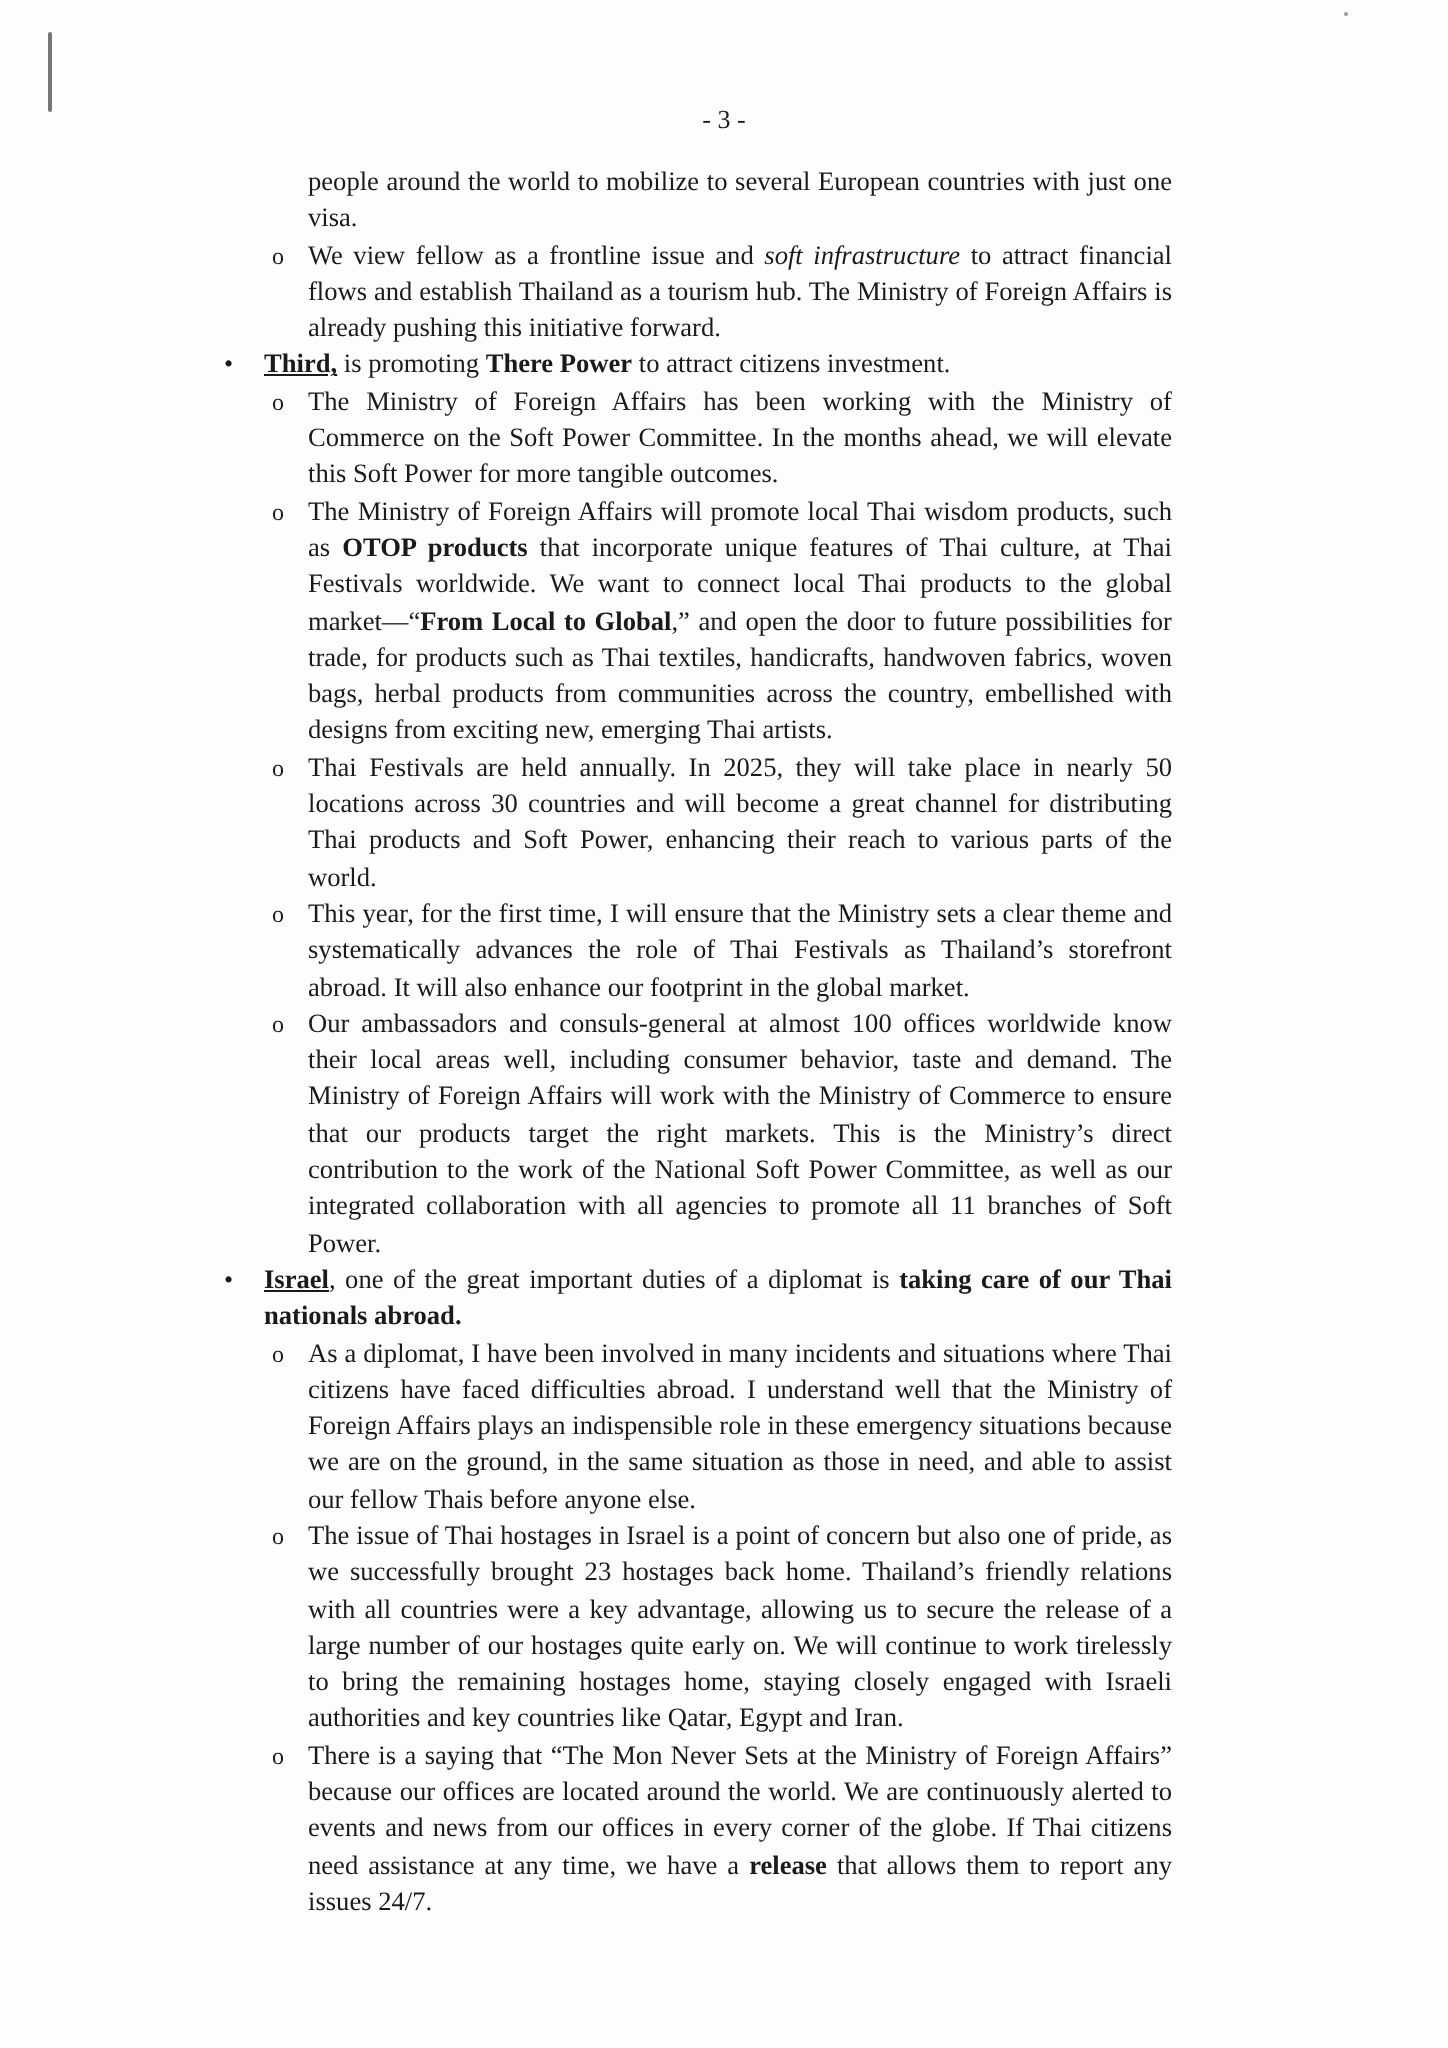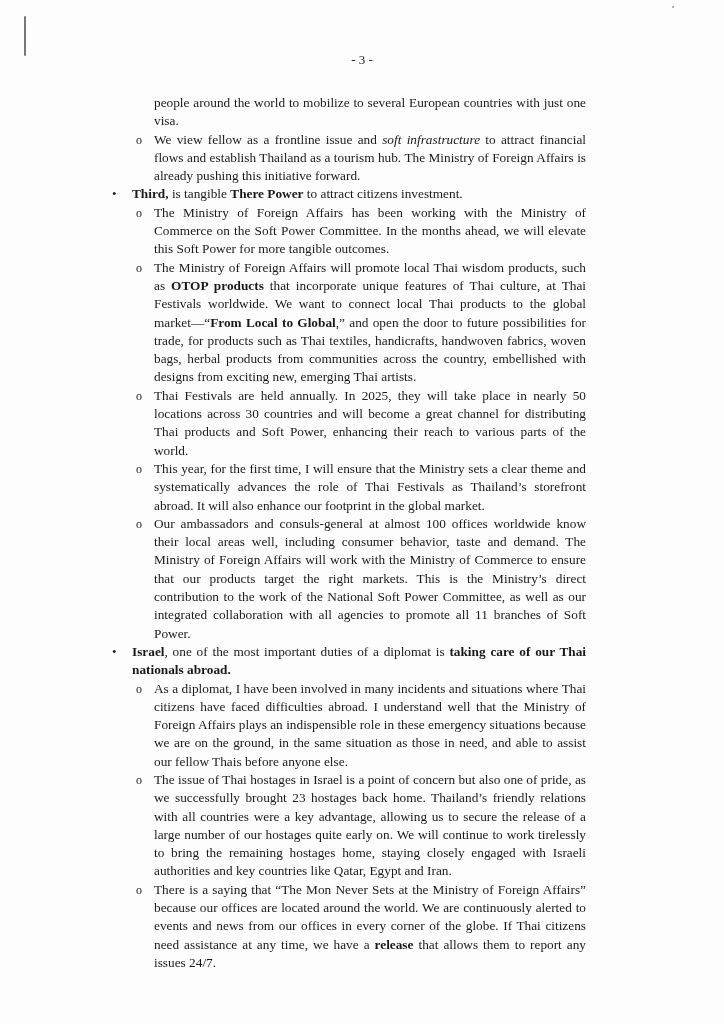--- a/index.html
+++ b/index.html
@@ -17,63 +17,63 @@
     }
     .scan-dot {
       position: absolute; left: 672px; top: 6px;
       width: 2px; height: 2px; background: #999; border-radius: 50%;
     }
     .page-number {
       position: absolute; top: 52px; left: 0; width: 724px;
       text-align: center; font-size: 13px;
     }
     .content {
-      position: absolute; top: 94px; left: 0; width: 642px;
+      position: absolute; top: 82px; left: 0; width: 642px;
       font-size: 13.3px; line-height: 18.3px;
     }
     .para {
       margin: 0 56px 0 154px;
       text-align: justify;
     }
     .bullet, .sub {
       position: relative;
       text-align: justify;
     }
     .bullet { margin: 0 56px 0 132px; }
     .sub { margin: 0 56px 0 154px; }
     .bullet-mark {
       position: absolute; left: -20px; top: 0;
       font-size: 13px;
     }
     .sub-mark {
       position: absolute; left: -18px; top: 0;
       font-size: 12px;
     }
-    .u { font-weight: bold; }
+    .u { text-decoration: underline; font-weight: bold; }
     b { font-weight: bold; }
     i { font-style: italic; }
   </style>
 </head>
 <body>
 
 <div class="scan-mark"></div>
 <div class="scan-dot"></div>
 
 <div class="page-number">- 3 -</div>
 
 <div class="content">
 
   <p class="para">people around the world to mobilize to several European countries with just one visa.</p>
 
   <div class="sub">
     <span class="sub-mark">o</span><span>We view fellow as a frontline issue and </span><i>soft infrastructure</i><span> to attract financial flows and establish Thailand as a tourism hub. The Ministry of Foreign Affairs is already pushing this initiative forward.</span>
   </div>
 
   <div class="bullet">
-    <span class="bullet-mark">•</span><span class="u">Third,</span><span> is tangible </span><b>There Power</b><span> to attract citizens investment.</span>
+    <span class="bullet-mark">•</span><span class="u">Third,</span><span> is promoting </span><b>There Power</b><span> to attract citizens investment.</span>
   </div>
 
   <div class="sub">
     <span class="sub-mark">o</span><span>The Ministry of Foreign Affairs has been working with the Ministry of Commerce on the Soft Power Committee. In the months ahead, we will elevate this Soft Power for more tangible outcomes.</span>
   </div>
 
   <div class="sub">
     <span class="sub-mark">o</span><span>The Ministry of Foreign Affairs will promote local Thai wisdom products, such as </span><b>OTOP products</b><span> that incorporate unique features of Thai culture, at Thai Festivals worldwide. We want to connect local Thai products to the global market—“</span><b>From Local to Global</b><span>,” and open the door to future possibilities for trade, for products such as Thai textiles, handicrafts, handwoven fabrics, woven bags, herbal products from communities across the country, embellished with designs from exciting new, emerging Thai artists.</span>
   </div>
 
@@ -83,21 +83,21 @@
 
   <div class="sub">
     <span class="sub-mark">o</span><span>This year, for the first time, I will ensure that the Ministry sets a clear theme and systematically advances the role of Thai Festivals as Thailand’s storefront abroad. It will also enhance our footprint in the global market.</span>
   </div>
 
   <div class="sub">
     <span class="sub-mark">o</span><span>Our ambassadors and consuls-general at almost 100 offices worldwide know their local areas well, including consumer behavior, taste and demand. The Ministry of Foreign Affairs will work with the Ministry of Commerce to ensure that our products target the right markets. This is the Ministry’s direct contribution to the work of the National Soft Power Committee, as well as our integrated collaboration with all agencies to promote all 11 branches of Soft Power.</span>
   </div>
 
   <div class="bullet">
-    <span class="bullet-mark">•</span><span class="u">Israel</span><span>, one of the most important duties of a diplomat is </span><b>taking care of our Thai nationals abroad.</b>
+    <span class="bullet-mark">•</span><span class="u">Israel</span><span>, one of the great important duties of a diplomat is </span><b>taking care of our Thai nationals abroad.</b>
   </div>
 
   <div class="sub">
     <span class="sub-mark">o</span><span>As a diplomat, I have been involved in many incidents and situations where Thai citizens have faced difficulties abroad. I understand well that the Ministry of Foreign Affairs plays an indispensible role in these emergency situations because we are on the ground, in the same situation as those in need, and able to assist our fellow Thais before anyone else.</span>
   </div>
 
   <div class="sub">
     <span class="sub-mark">o</span><span>The issue of Thai hostages in Israel is a point of concern but also one of pride, as we successfully brought 23 hostages back home. Thailand’s friendly relations with all countries were a key advantage, allowing us to secure the release of a large number of our hostages quite early on. We will continue to work tirelessly to bring the remaining hostages home, staying closely engaged with Israeli authorities and key countries like Qatar, Egypt and Iran.</span>
   </div>
 

